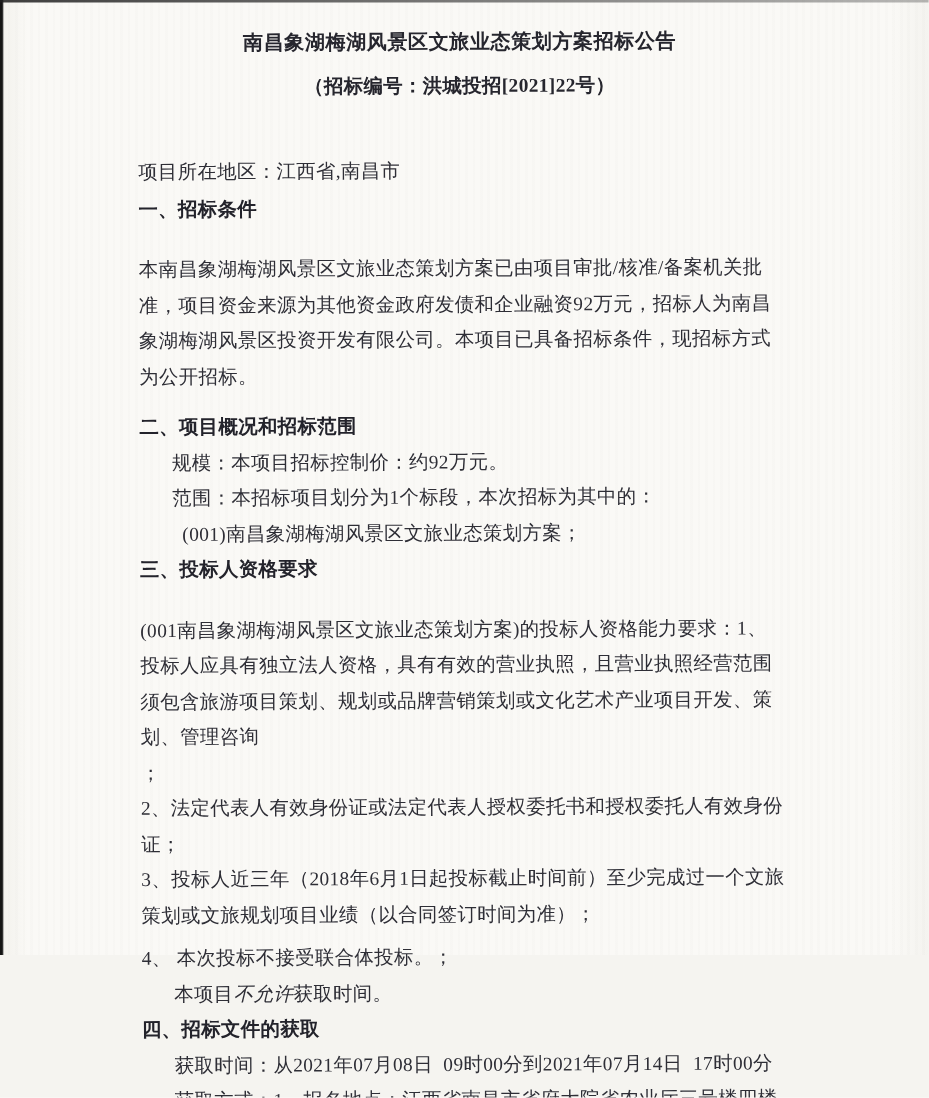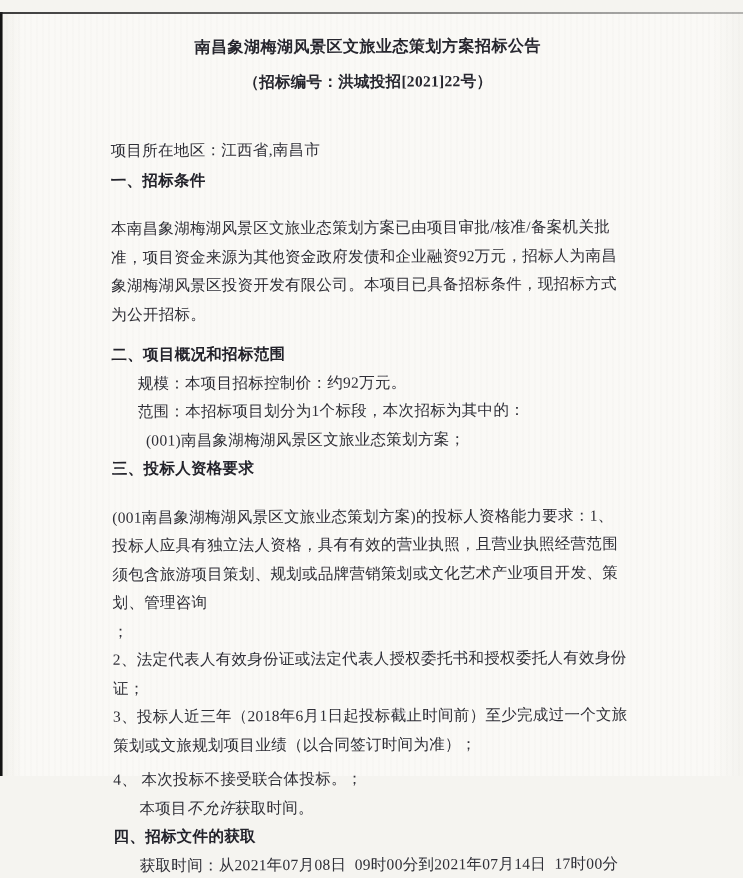--- a/index.html
+++ b/index.html
@@ -14,21 +14,20 @@
     font-family: "Liberation Serif", "DejaVu Serif", serif;
   }
   .page {
     position: relative;
     width: 743px;
     height: 764px;
     background: #faf9f6;
     background-image:
       repeating-linear-gradient(90deg, rgba(120,120,110,0.02) 0 2px, rgba(0,0,0,0) 2px 6px),
       linear-gradient(90deg, #f2f1ec 0, #faf9f6 3%, #faf9f6 96%, #f4f3ef 100%);
-    margin-top: 12px;
   }
   .edge-left {
     position: absolute;
     left: 0; top: 0; bottom: 0;
     width: 3px;
     background: linear-gradient(90deg, #141414 0 60%, rgba(20,20,20,0.25) 100%);
   }
   .edge-top {
     position: absolute;
     left: 0; right: 0; top: 0;

